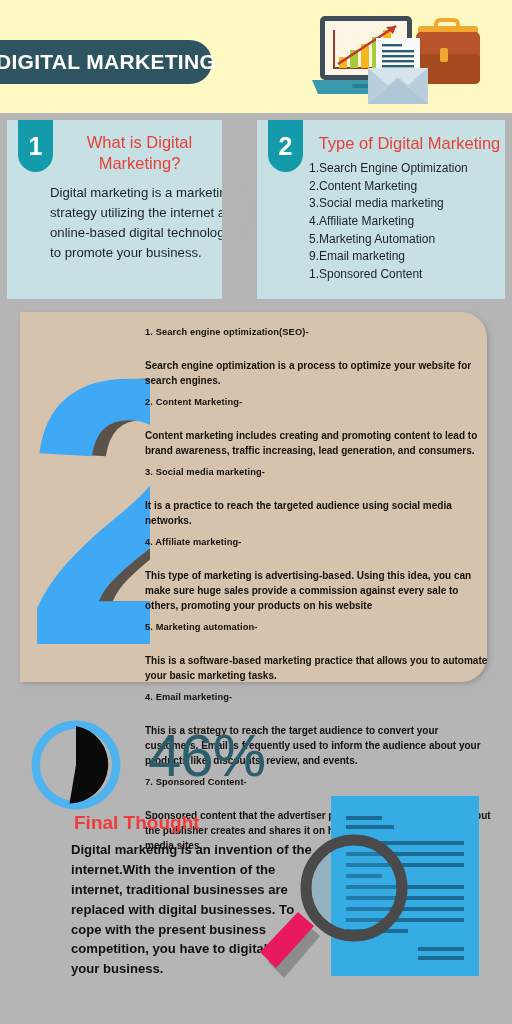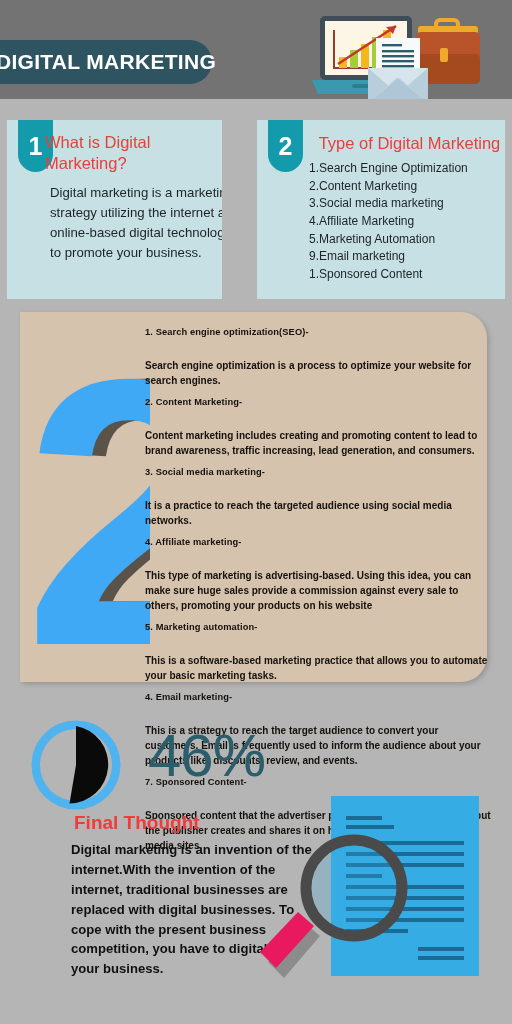--- a/index.html
+++ b/index.html
@@ -17,22 +17,22 @@
     position: relative;
     width: 512px;
     height: 1024px;
     background: #b5b5b5;
   }
 
   
   .header-band {
     position: absolute;
     left: 0; top: 0;
-    width: 512px; height: 99px;
-    background: #737373;
+    width: 512px; height: 113px;
+    background: #fef9c3;
     overflow: hidden;
   }
   .title-plate {
     position: absolute;
     left: -14px; top: 40px;
     width: 226px; height: 44px;
     background: #2e5461;
     border-radius: 0 22px 22px 0;
     display: flex;
     align-items: center;
@@ -91,21 +91,21 @@
   .card-left .badge  { left: 11px; }
   .card-right .badge { left: 11px; }
 
   .card-heading {
     position: absolute;
     color: #e8403a;
     font-size: 16.5px;
     font-weight: normal;
     line-height: 1.28;
   }
-  .card-left .card-heading  { left: 38px; top: 12px; width: 155px; }
+  .card-left .card-heading  { left: 55px; top: 12px; width: 155px; text-align: center; }
   .card-right .card-heading { left: 55px; top: 13px; width: 195px; text-align: center; }
 
   .card-body {
     position: absolute;
     left: 14px;
     color: #1d2326;
     font-size: 13.2px;
     line-height: 1.52;
   }
   .card-left .card-body { top: 63px; width: 196px; margin-left: 29px; }

